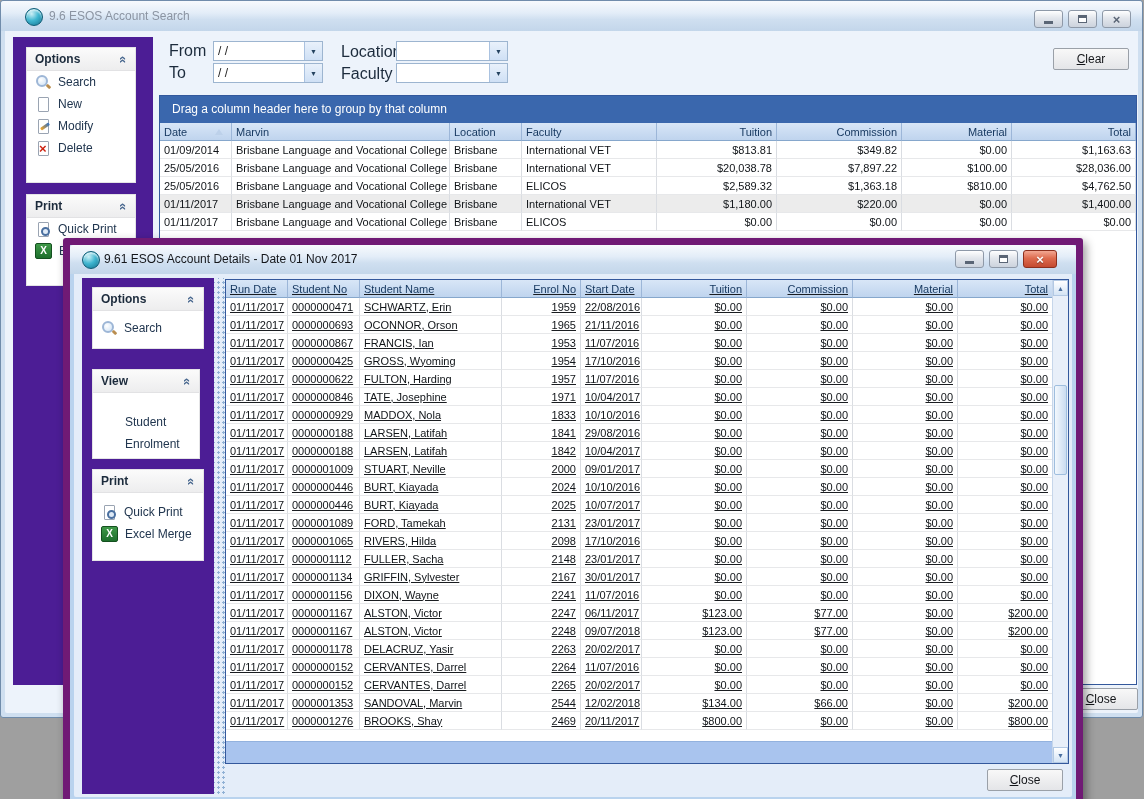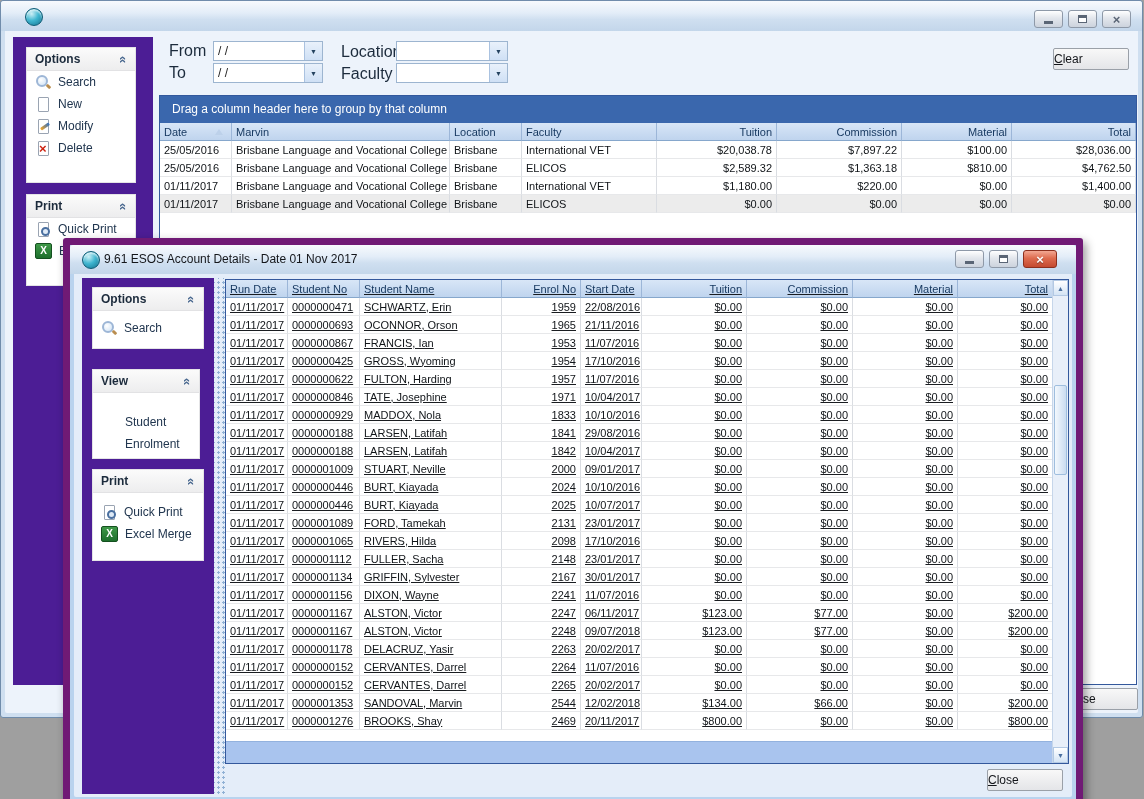--- a/index.html
+++ b/index.html
@@ -60,21 +60,21 @@
   .ico-excel::after{content:"X";position:absolute;left:0;right:0;top:1px;text-align:center;color:#fff;font-weight:bold;font-size:10px;}
 
   
   .frm-label{position:absolute;color:#1c2b3c;font-size:16px;line-height:20px;}
   .combo{position:absolute;height:20px;background:#fff;border:1px solid #9db5d0;box-sizing:border-box;display:flex;}
   .combo .val{flex:1;line-height:18px;padding-left:4px;font-size:12px;color:#222;overflow:hidden;}
   .combo .drop{width:17px;border-left:1px solid #aac2e0;background:linear-gradient(#e9f1fb,#cfe0f5);
     display:flex;align-items:center;justify-content:center;color:#24425f;font-size:7px;}
   .btn{position:absolute;border:1px solid #9aa0a8;border-radius:2px;background:linear-gradient(#f8f8f8,#e4e5e8);
     font-size:12px;color:#14161a;display:flex;align-items:center;justify-content:center;box-sizing:border-box;}
-  .ul-first{display:block;width:100%;}
+  .ul-first{display:block;width:100%;text-align:center;}
   .ul-first::first-letter{text-decoration:underline;}
 
   
   .grid-wrap{position:absolute;border:1px solid #33589c;background:#fff;box-sizing:border-box;
     display:flex;flex-direction:column;overflow:hidden;}
   .group-bar{height:27px;background:#3a67ad;color:#fff;line-height:27px;padding-left:12px;font-size:12px;flex:none;}
   table.grid{border-collapse:separate;border-spacing:0;table-layout:fixed;font-size:11px;flex:none;}
   table.grid th{background:linear-gradient(#d8e6f7,#bfd4ee);border-right:1px solid #9cb6d8;border-bottom:1px solid #86a7cc;
     padding:0 4px;height:17px;text-align:left;font-weight:normal;color:#14365e;white-space:nowrap;overflow:hidden;position:relative;}
   table.grid td{border-right:1px solid #dadde2;border-bottom:1px solid #e7e8ea;background:#fff;
@@ -98,20 +98,21 @@
   .splitter{position:absolute;width:11px;
     background-image:radial-gradient(circle,#8fb0d4 1.2px,transparent 1.4px);
     background-size:5px 5px;background-position:2px 2px;}
 </style>
 </head>
 <body>
 
 <div class="window" id="bg-win">
   <div class="titlebar">
     <span class="app-icon" style="left:24px;top:7px;"></span>
+    <span class="title-text" style="left:48px;">9.6 ESOS Account Search</span>
     <div class="winbtns" style="top:9px;right:11px;">
       <div class="winbtn">
           <span class="g-min"></span>
         </div>
       <div class="winbtn">
           <span class="g-max"></span>
         </div>
       <div class="winbtn">
           <span class="g-x">×</span>
         </div>
@@ -202,20 +203,30 @@
             <th>Location</th>
             <th>Faculty</th>
             <th class="num">Tuition</th>
             <th class="num">Commission</th>
             <th class="num">Material</th>
             <th class="num">Total</th>
           </tr>
         </thead>
         <tbody>
           <tr>
+            <td>01/09/2014</td>
+            <td>Brisbane Language and Vocational College</td>
+            <td>Brisbane</td>
+            <td>International VET</td>
+            <td class="num">$813.81</td>
+            <td class="num">$349.82</td>
+            <td class="num">$0.00</td>
+            <td class="num">$1,163.63</td>
+          </tr>
+          <tr>
             <td>25/05/2016</td>
             <td>Brisbane Language and Vocational College</td>
             <td>Brisbane</td>
             <td>International VET</td>
             <td class="num">$20,038.78</td>
             <td class="num">$7,897.22</td>
             <td class="num">$100.00</td>
             <td class="num">$28,036.00</td>
           </tr>
           <tr>

